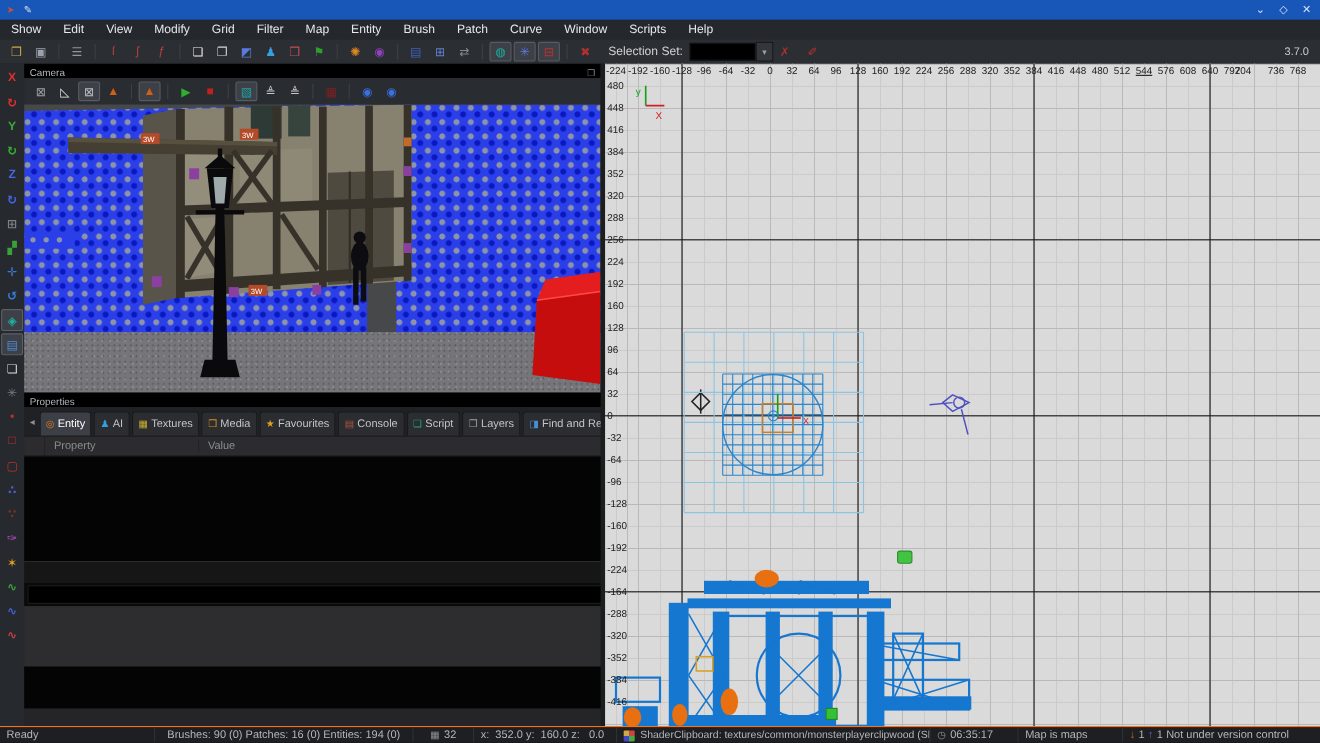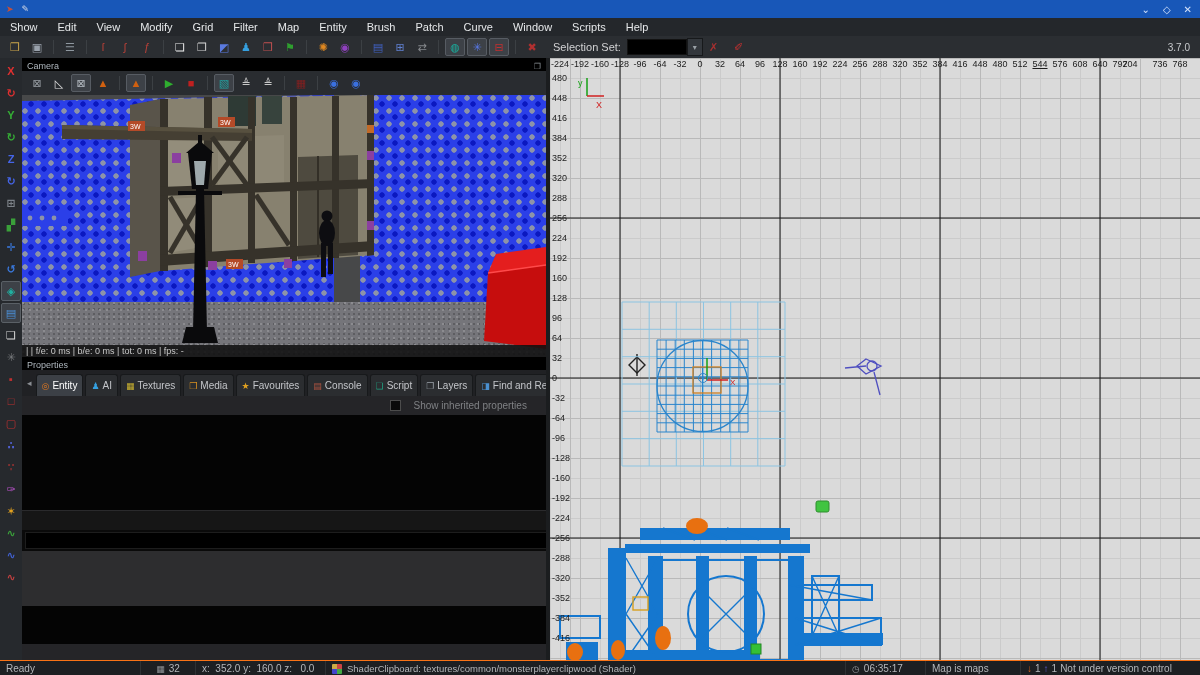--- a/index.html
+++ b/index.html
@@ -333,21 +333,20 @@
           <rect x="306" y="148" width="5" height="31"></rect>
         </g>
 
         <g>
           <polygon points="466,178 524,170 524,254 462,246" fill="#c60d0d"></polygon>
           <polygon points="466,178 474,159 524,152 524,170" fill="#e41e1e"></polygon>
           <line x1="466" y1="178" x2="524" y2="170" stroke="#ff4a4a" stroke-width="1.5"></line>
         </g>
       </svg>
 
-      <div class="cam-stats">| | f/e: 0 ms | b/e: 0 ms | tot: 0 ms | fps: -</div>
     </div>
   </div>
 
   <div class="abs props-panel">
     <div class="panel-header">
       <span>Properties</span>
       <span class="ph-icons">
         <span>❐</span>
         <span>⊠</span>
       </span>
@@ -387,26 +386,24 @@
             <span class="tic" style="color: rgb(154, 160, 168);">❐</span>
             <span>Layers</span>
           </span>
           <span class="tab">
             <span class="tic" style="color: rgb(74, 144, 208);">◨</span>
             <span>Find and Replace Material</span>
           </span>
         </span>
       <span class="tab-chev" style="margin-left:auto">▸</span>
     </div>
-    <div class="chk-row">
-      <span class="chkbox"></span>
-      <span>Show inherited properties</span>
-      <span class="chk-gap"></span>
-      <span class="chkmark">✔</span>
-      <span>Show help</span>
+    <div class="thead">
+      <span class="c0"></span>
+      <span class="c1">Property</span>
+      <span class="c2">Value</span>
     </div>
     <div class="pr1"></div>
     <div class="pr2"></div>
     <div class="pr3">
       <span class="inp"></span>
       <span class="btn"></span>
     </div>
     <div class="pr4"></div>
     <div class="pr5"></div>
   </div>
@@ -555,31 +552,32 @@
         <span class="rl rl-left" style="top: 275px;">64</span>
         <span class="rl rl-left" style="top: 295px;">32</span>
         <span class="rl rl-left" style="top: 315px;">0</span>
         <span class="rl rl-left" style="top: 335px;">-32</span>
         <span class="rl rl-left" style="top: 355px;">-64</span>
         <span class="rl rl-left" style="top: 375px;">-96</span>
         <span class="rl rl-left" style="top: 395px;">-128</span>
         <span class="rl rl-left" style="top: 415px;">-160</span>
         <span class="rl rl-left" style="top: 435px;">-192</span>
         <span class="rl rl-left" style="top: 455px;">-224</span>
-        <span class="rl rl-left" style="top: 475px;">-256</span>
+        <span class="rl rl-left" style="top: 475px;">-164</span>
         <span class="rl rl-left" style="top: 495px;">-288</span>
         <span class="rl rl-left" style="top: 515px;">-320</span>
         <span class="rl rl-left" style="top: 535px;">-352</span>
         <span class="rl rl-left" style="top: 555px;">-384</span>
         <span class="rl rl-left" style="top: 575px;">-416</span>
       </div>
   </div>
 
   <div class="abs statusbar">
     <span class="seg" style="width:140px"><span>Ready</span></span>
+    <span class="seg" style="width:235px;justify-content:center"><span>Brushes: 90 (0) Patches: 16 (0) Entities: 194 (0)</span></span>
     <span class="seg" style="width:55px;justify-content:center"><span class="sicon">▦</span><span>32</span></span>
     <span class="seg" style="width:130px"><span>x:  352.0 y:  160.0 z:   0.0</span></span>
     <span class="seg" style="flex:1;font-size:9.5px"><span class="swatch"></span><span>ShaderClipboard: textures/common/monsterplayerclipwood (Shader)</span></span>
     <span class="seg" style="width:80px"><span class="sicon">◷</span><span>06:35:17</span></span>
     <span class="seg" style="width:95px"><span>Map is maps</span></span>
     <span class="seg" style="width:180px;gap:3px">
       <span class="vcs-down">↓</span><span>1</span>
       <span class="vcs-up">↑</span><span>1</span>
       <span>Not under version control</span>
     </span>

